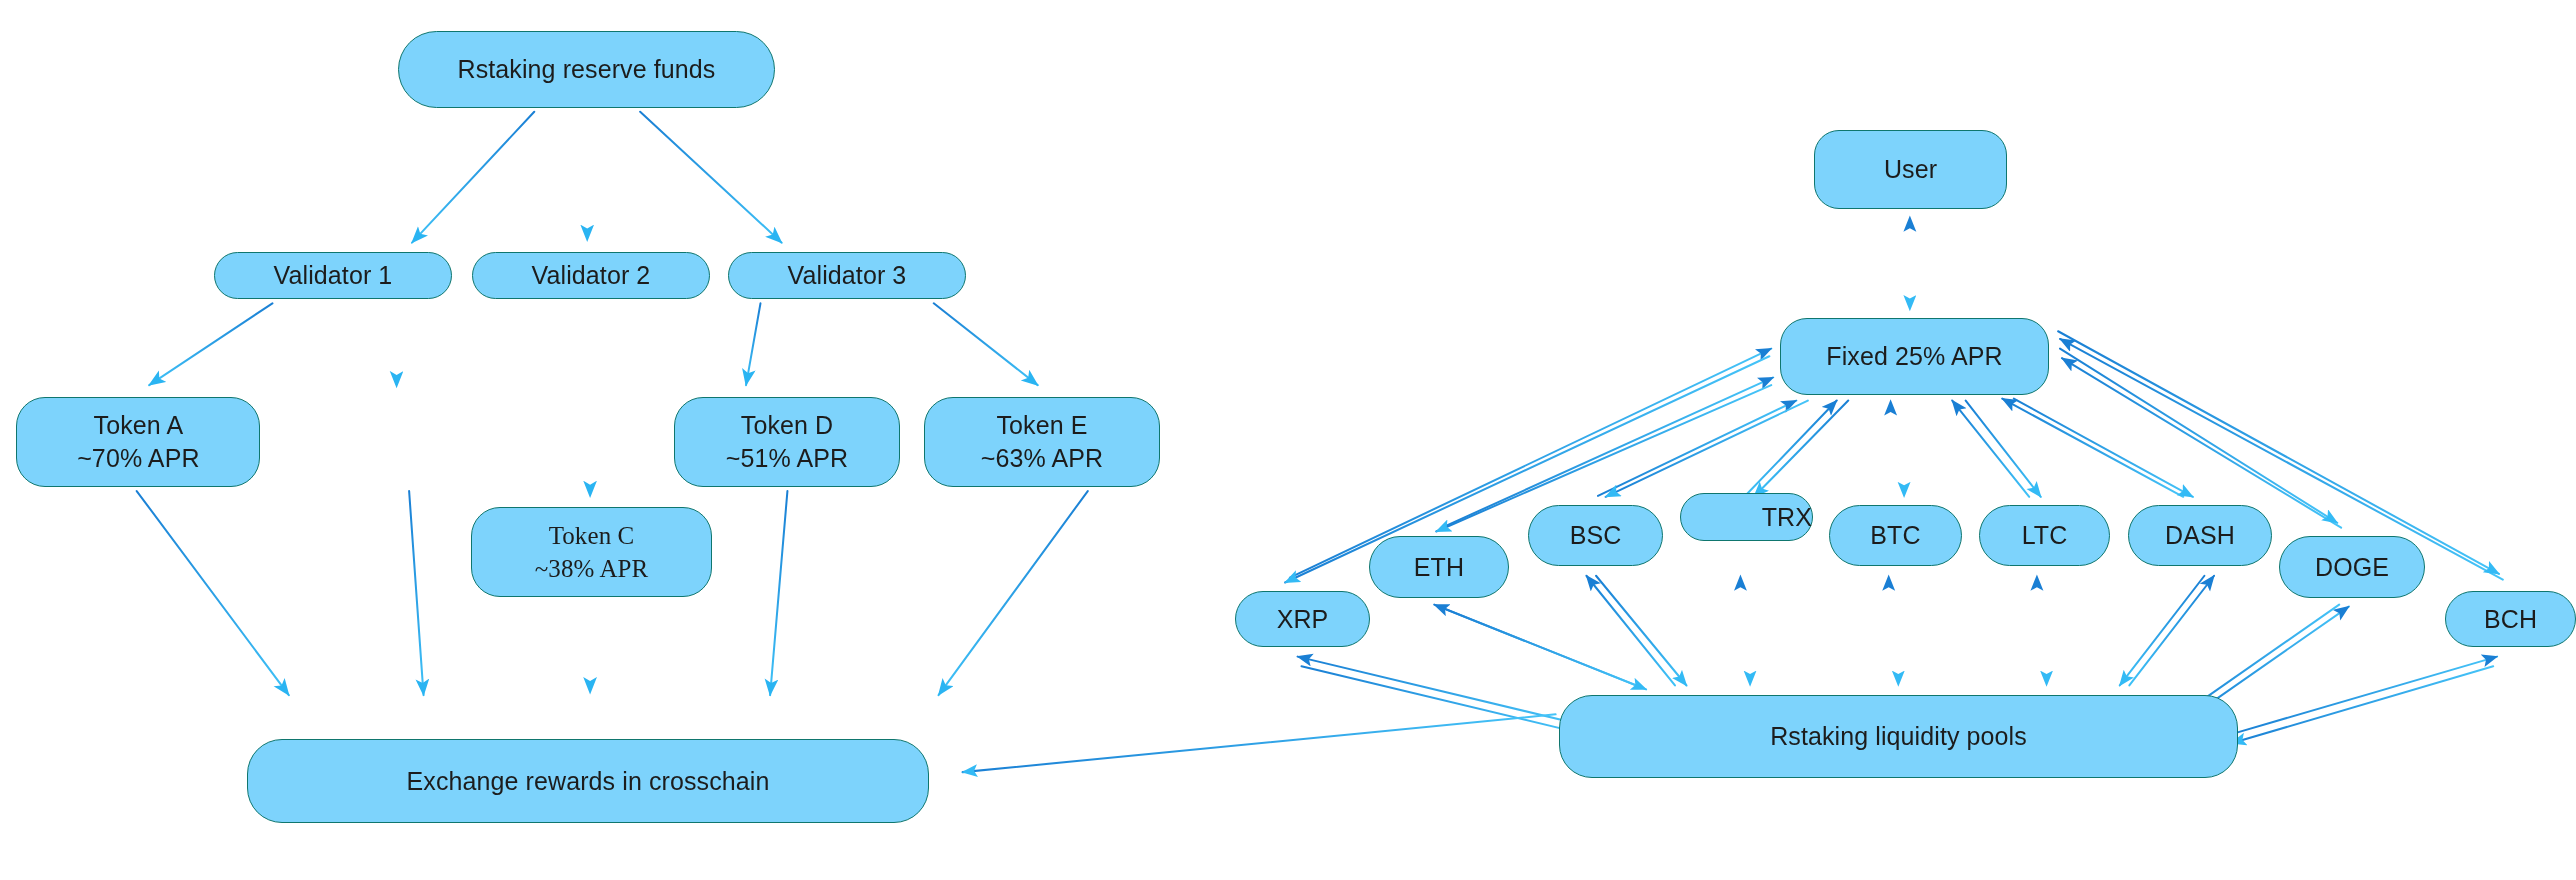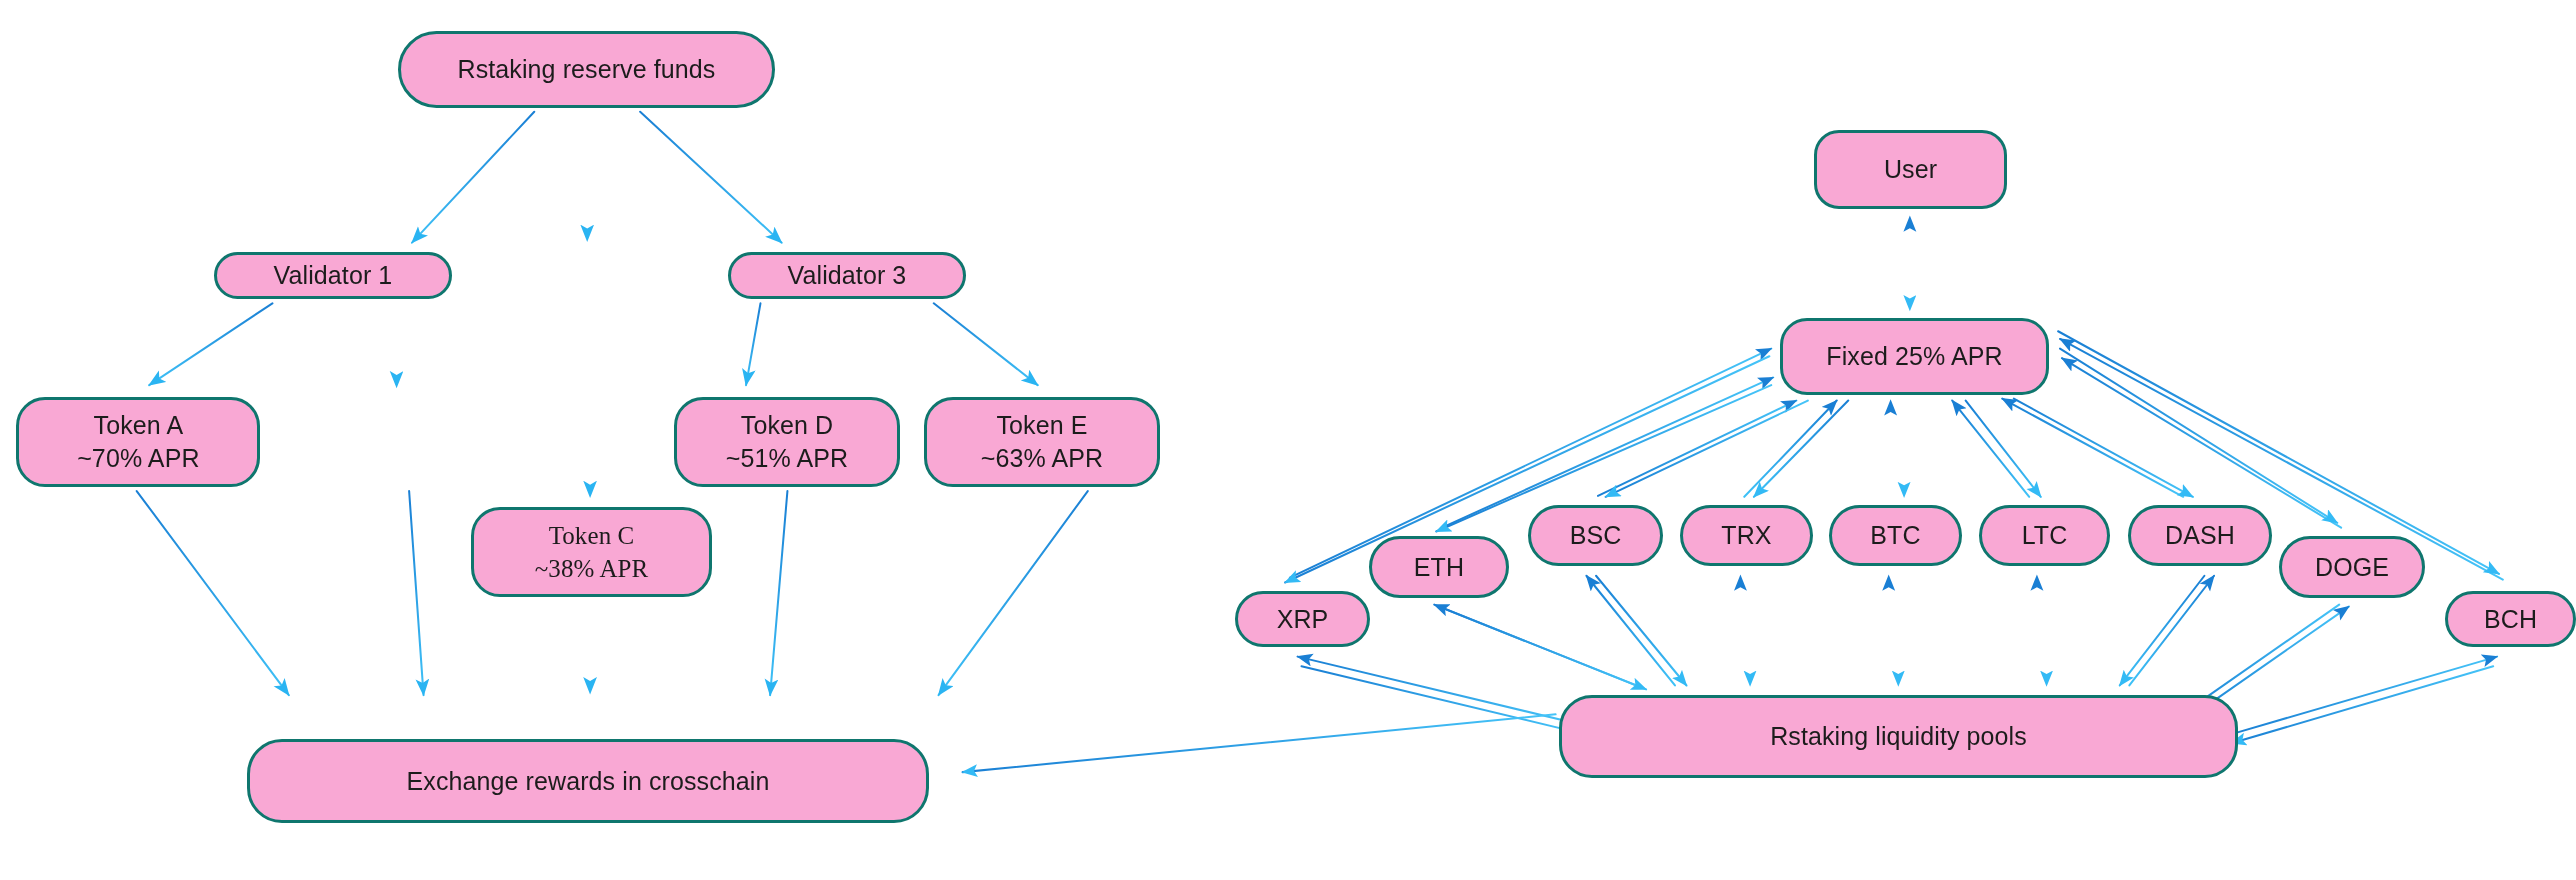--- a/index.html
+++ b/index.html
@@ -21,22 +21,22 @@
     position: absolute;
     left: 0;
     top: 0;
     width: 2576px;
     height: 881px;
     pointer-events: none;
   }
   .node {
     position: absolute;
     box-sizing: border-box;
-    background: #f9a8d4;
-    border: 3px solid #0f766e;
+    background: #7dd3fc;
+    border: 1px solid #0f766e;
     border-radius: 25px;
     display: flex;
     flex-direction: column;
     align-items: center;
     justify-content: center;
     color: #1c1c1c;
     font-size: 25px;
     line-height: 1.32;
     text-align: center;
     white-space: pre-line;
@@ -171,20 +171,23 @@
     </g>
   </svg>
 
   <div class="node pill" style="left:398px; top:31px; width:377px; height:77px; border-radius:39px;">
     <span>Rstaking reserve funds</span>
   </div>
 
   <div class="node pill" style="left:214px; top:252px; width:238px; height:47px;">
     <span>Validator 1</span>
   </div>
+  <div class="node pill" style="left:472px; top:252px; width:238px; height:47px;">
+    <span>Validator 2</span>
+  </div>
   <div class="node pill" style="left:728px; top:252px; width:238px; height:47px;">
     <span>Validator 3</span>
   </div>
 
   <div class="node" style="left:16.4px; top:397px; width:244px; height:90px; border-radius:29px;">
     <span>Token A</span>
     <span class="line2">~70% APR</span>
   </div>
   <div class="node" style="left:471px; top:507px; width:241px; height:90px; border-radius:29px;font-family:Liberation Serif, serif;">
     <span>Token C</span>
@@ -213,21 +216,21 @@
 
   <div class="node pill" style="left:1235px; top:591px; width:135px; height:56px;text-align:right;">
     <span>XRP</span>
   </div>
   <div class="node pill" style="left:1369px; top:536px; width:140px; height:62px;">
     <span>ETH</span>
   </div>
   <div class="node pill" style="left:1528px; top:505px; width:135px; height:61px;">
     <span>BSC</span>
   </div>
-  <div class="node pill" style="left:1680px; top:505px; width:133px; height:61px;">
+  <div class="node pill" style="left:1680px; top:493px; width:133px; height:48px;align-items:flex-end;">
     <span>TRX</span>
   </div>
   <div class="node pill" style="left:1829px; top:505px; width:133px; height:61px;">
     <span>BTC</span>
   </div>
   <div class="node pill" style="left:1979px; top:505px; width:131px; height:61px;">
     <span>LTC</span>
   </div>
   <div class="node pill" style="left:2128px; top:505px; width:144px; height:61px;">
     <span>DASH</span>

